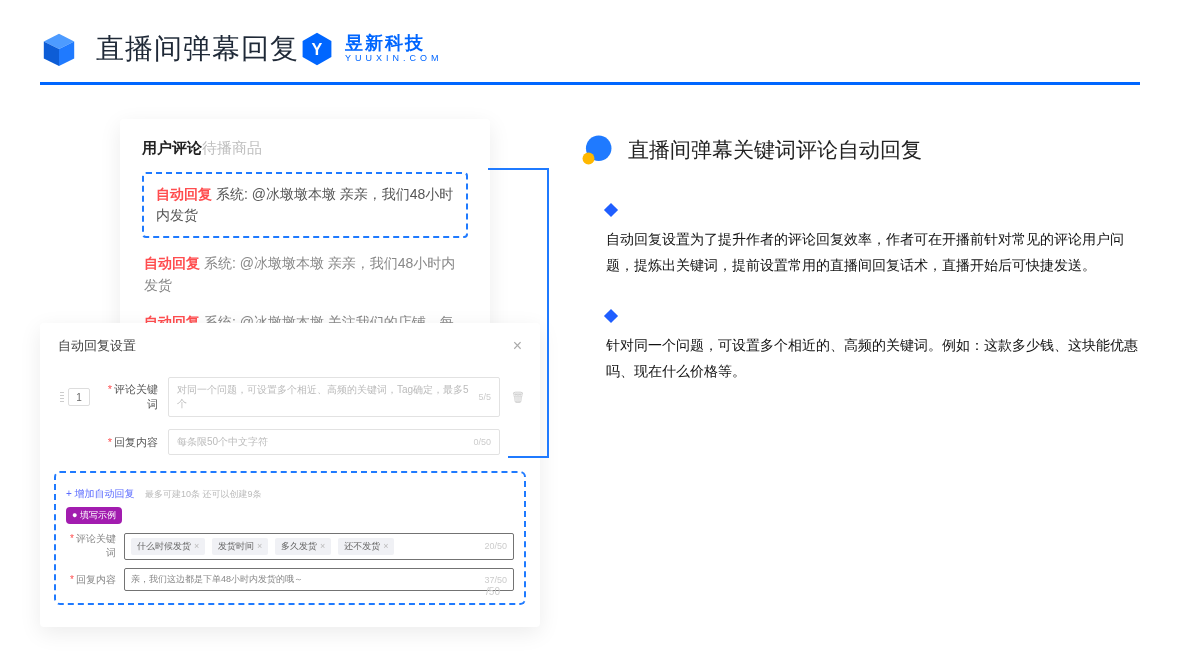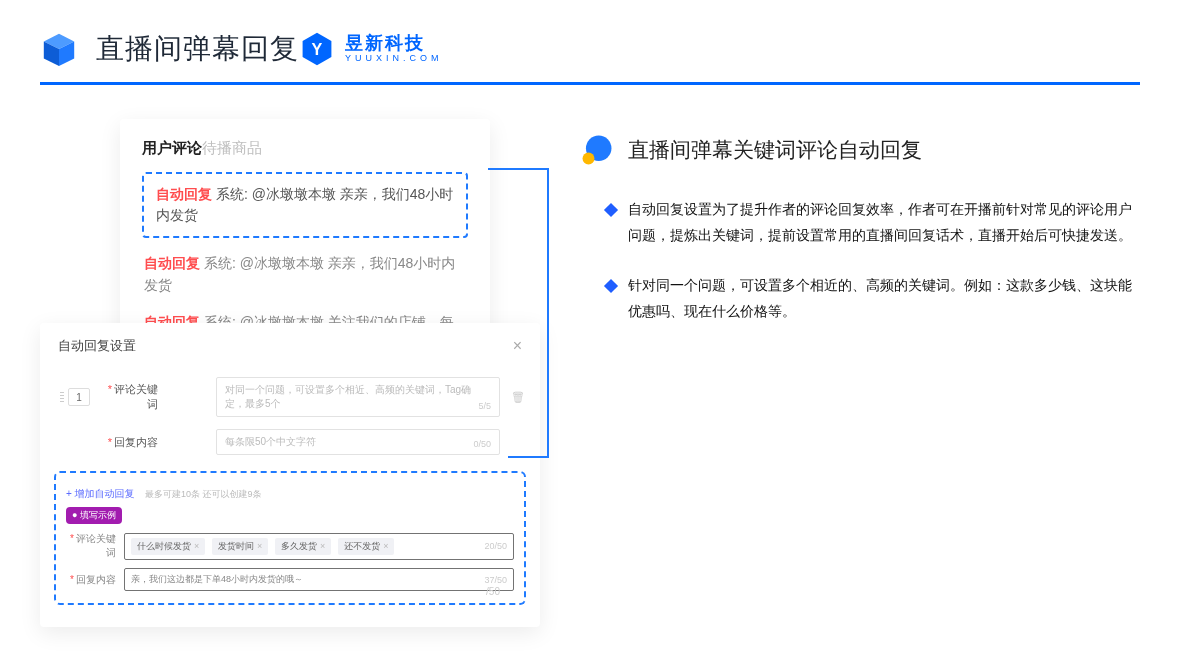--- a/index.html
+++ b/index.html
@@ -37,21 +37,21 @@
 
 .settings-card { position: absolute; top: 214px; left: 0; width: 500px; background: #fff; box-shadow: 0 6px 22px rgba(0,0,0,0.08); border-radius: 4px; padding: 14px 14px 22px 14px; z-index: 2; }
 .settings-header { display: flex; justify-content: space-between; align-items: center; font-size: 13px; color: #444; padding: 0 4px 10px 4px; }
 .close-btn { color: #aaa; font-size: 16px; cursor: pointer; }
 .form-row { display: flex; align-items: center; gap: 10px; font-size: 11px; color: #666; margin-top: 12px; padding-left: 6px; }
 .row-index { width: 30px; display: flex; align-items: center; gap: 4px; color: #bbb; }
 .drag-handle { display: inline-block; width: 6px; height: 10px; background: repeating-linear-gradient(#ccc, #ccc 1px, transparent 1px, transparent 3px); }
 .idx-input { width: 22px; height: 18px; border: 1px solid #ddd; text-align: center; font-size: 10px; color: #666; border-radius: 2px; }
 .field-label { width: 58px; text-align: right; font-size: 11px; color: #555; }
 .red-dot { color: #ff4d4f; margin-right: 2px; }
-.field-input { flex: 1; border: 1px solid #e2e2e2; border-radius: 2px; padding: 5px 8px; font-size: 10px; color: #bbb; display: flex; align-items: flex-end; justify-content: space-between; margin-left: 48px; }
+.field-input { flex: 1; border: 1px solid #e2e2e2; border-radius: 2px; padding: 5px 8px; font-size: 10px; color: #bbb; display: flex; align-items: center; justify-content: space-between; }
 .counter { color: #ccc; font-size: 9px; }
 .trash { width: 16px; color: #ccc; text-align: center; }
 
 .example-box { border: 2px dashed #1f7aff; border-radius: 6px; margin-top: 16px; padding: 10px 10px 12px 10px; }
 .add-link { color: #5b6bff; font-size: 10px; }
 .add-hint { color: #bbb; font-size: 9px; margin-left: 6px; }
 .example-tag { display: inline-block; background: #a21caf; color: #fff; font-size: 9px; padding: 2px 6px; border-radius: 4px; margin-top: 6px; }
 .tag-pill { display: inline-flex; align-items: center; background: #f0f1f5; color: #666; font-size: 9px; padding: 2px 6px; border-radius: 2px; margin-right: 4px; }
 .tag-x { color: #bbb; margin-left: 3px; }
 .ex-row { display: flex; align-items: center; gap: 8px; margin-top: 8px; font-size: 10px; }
@@ -60,21 +60,21 @@
 .ex-text { color: #888; font-size: 9px; }
 .outer-counter { position: absolute; right: 40px; bottom: 30px; font-size: 10px; color: #ccc; }
 
 
 .connector { position: absolute; top: 48px; left: 448px; width: 76px; height: 310px; z-index: 5; pointer-events: none; }
 
 
 .right-head { display: flex; align-items: center; gap: 14px; margin-bottom: 30px; }
 .bubble-icon { width: 34px; height: 34px; }
 .right-title { font-size: 21px; color: #222; font-weight: 400; }
-.bullet-item { display: flex; gap: 12px; font-size: 14px; line-height: 1.85; color: #111; margin-top: 24px; padding-left: 26px; }
+.bullet-item { display: flex; gap: 12px; font-size: 14px; line-height: 1.85; color: #111; margin-top: 24px; padding-left: 26px; flex-direction: column; }
 .diamond { width: 10px; height: 10px; background: #1f5eff; transform: rotate(45deg); flex-shrink: 0; margin-top: 8px; }
 </style>
 </head>
 <body>
 
 <div class="header">
   <div class="header-left">
     <svg class="cube-icon" viewBox="0 0 40 40">
       <polygon points="20,4 36,12 20,20 4,12" fill="#4d9bff"></polygon>
       <polygon points="4,12 20,20 20,38 4,30" fill="#0d5dd6"></polygon>

